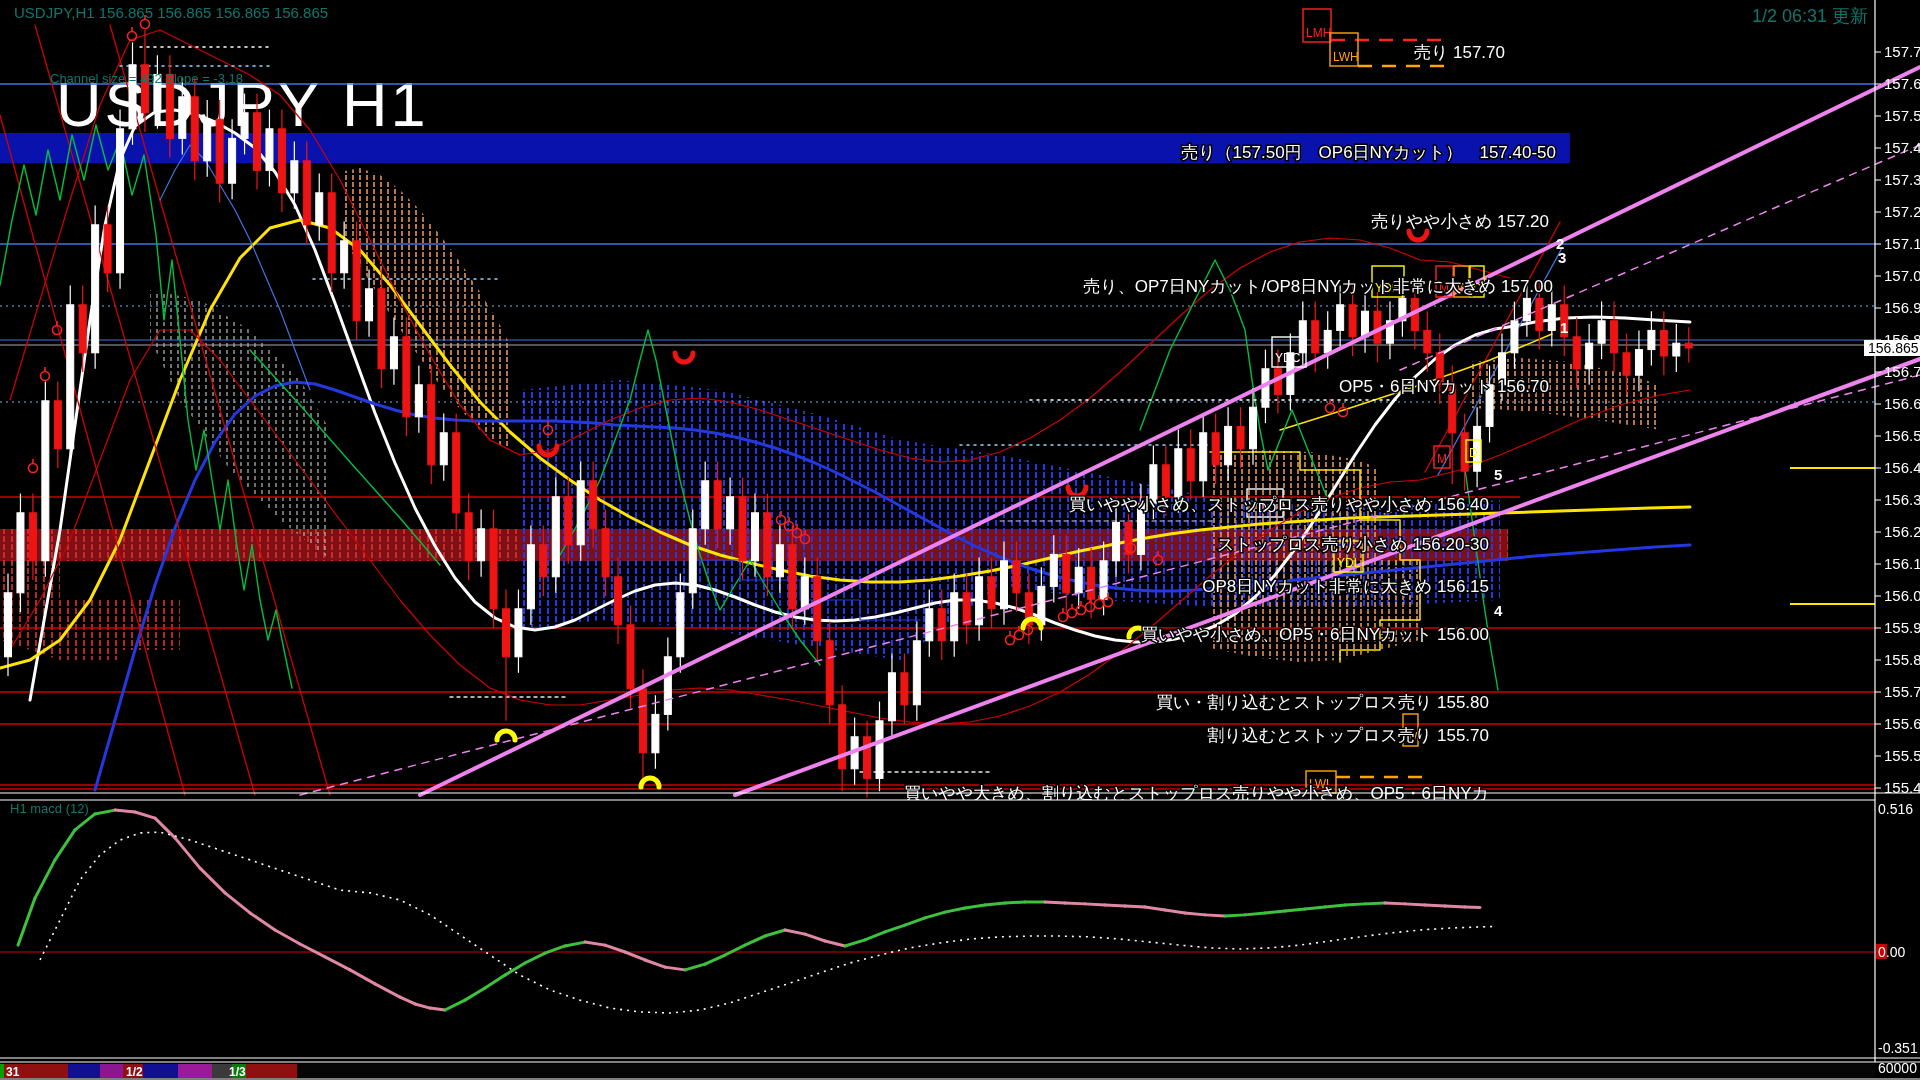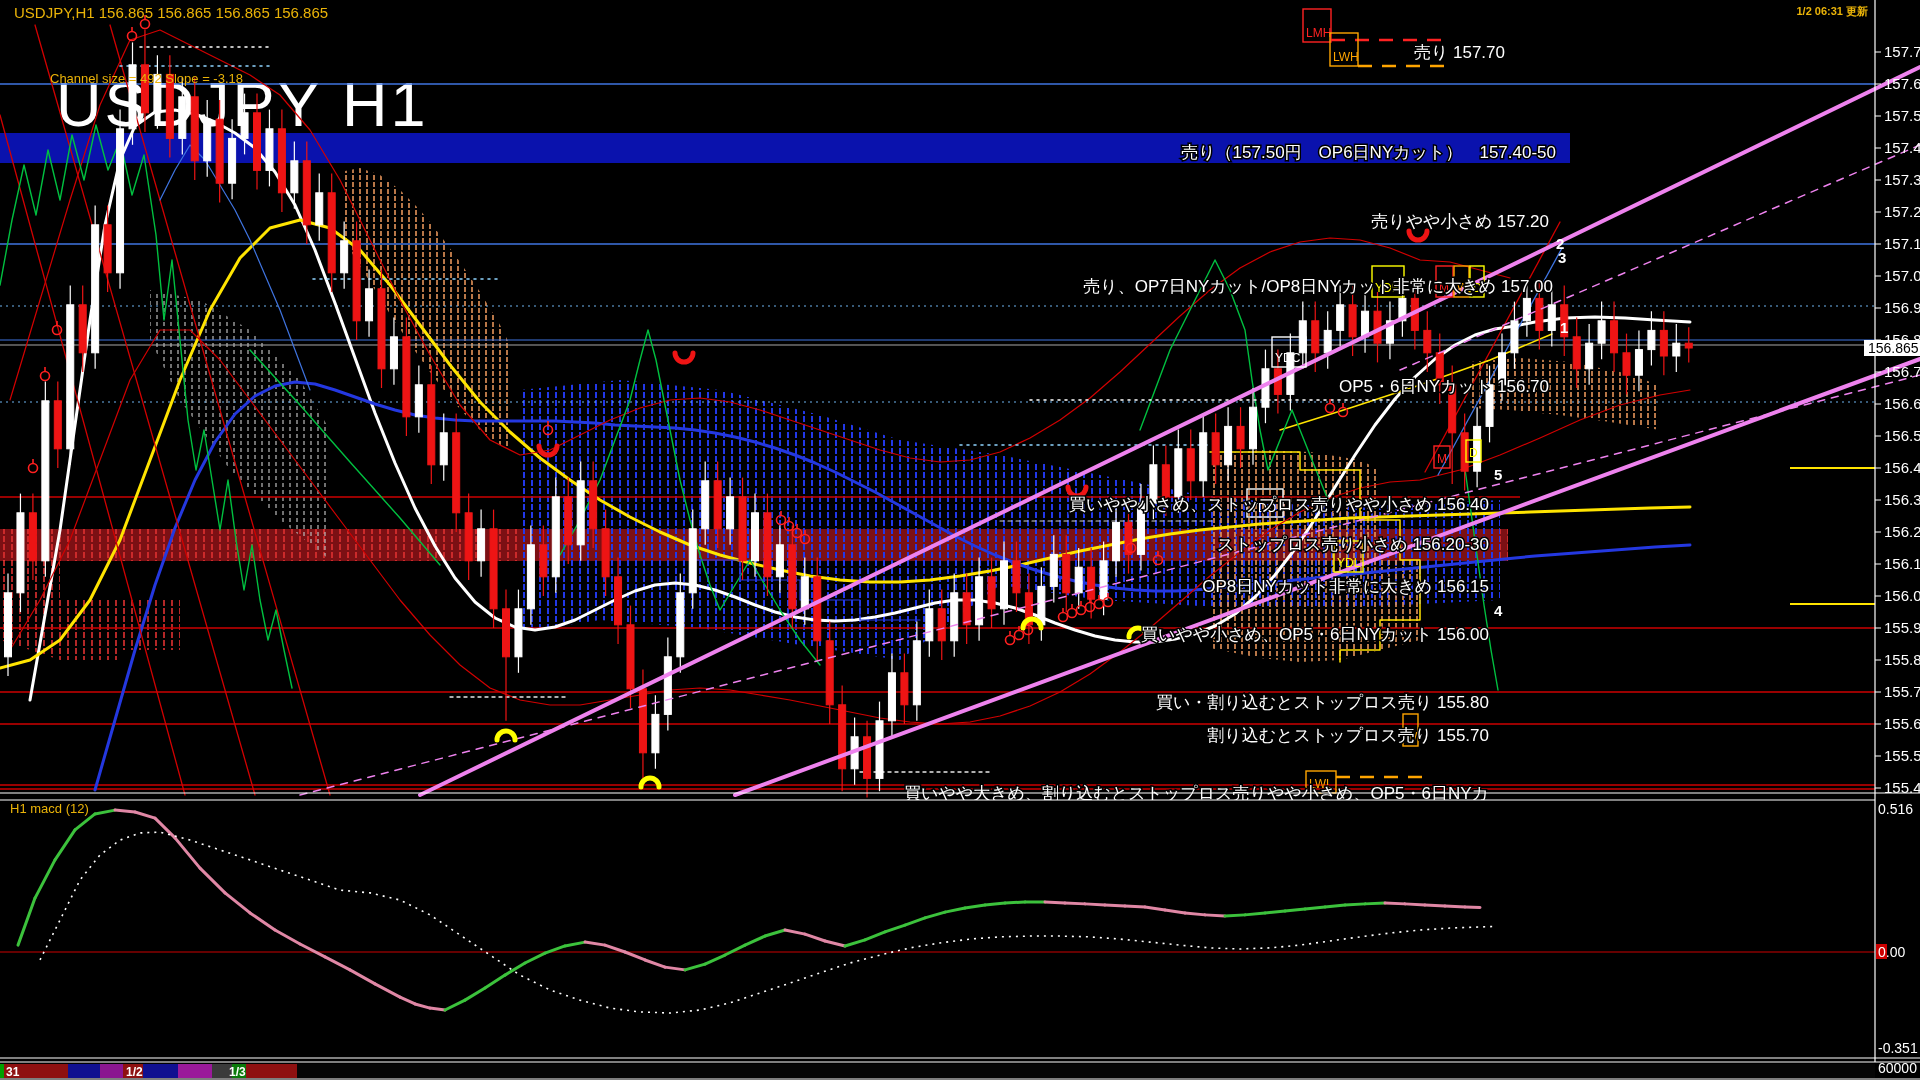--- a/index.html
+++ b/index.html
@@ -1,23 +1,23 @@
 <!DOCTYPE html>
 <html><head>
 <meta charset="utf-8">
 <style>
   html,body{margin:0;padding:0;background:#000;}
   #app{position:relative;width:1920px;height:1080px;background:#000;overflow:hidden;
        font-family:"Liberation Sans",sans-serif;}
   .abs{position:absolute;}
   #watermark{left:56px;top:68px;font-size:63px;letter-spacing:3px;font-weight:500;color:#ffffff;z-index:1;}
   #chart-svg{position:absolute;left:0;top:0;z-index:2;}
-  .toptext{z-index:3;color:#eab308;}
+  .toptext{z-index:3;color:#0f766e;}
   #title-left{left:14px;top:4px;font-size:15px;}
-  #updated{right:52px;top:4px;font-size:11px;font-weight:bold;}
+  #updated{right:52px;top:4px;font-size:18px;}
   #channel-label{left:8px;top:71px;font-size:13px;margin-left:42px;}
   #macd-label{left:10px;top:801px;font-size:13px;text-align:center;}
   #macd-button{left:905px;top:1063px;width:62px;height:15px;background:#a21caf;border:1px solid #c8c8c8;
       color:#00d000;font-size:11px;line-height:15px;text-align:center;z-index:3;cursor:pointer;margin-top:25px;}
 </style>
 </head>
 <body>
 
 <div id="app">
   <div class="abs" id="watermark">USDJPY H1</div>

